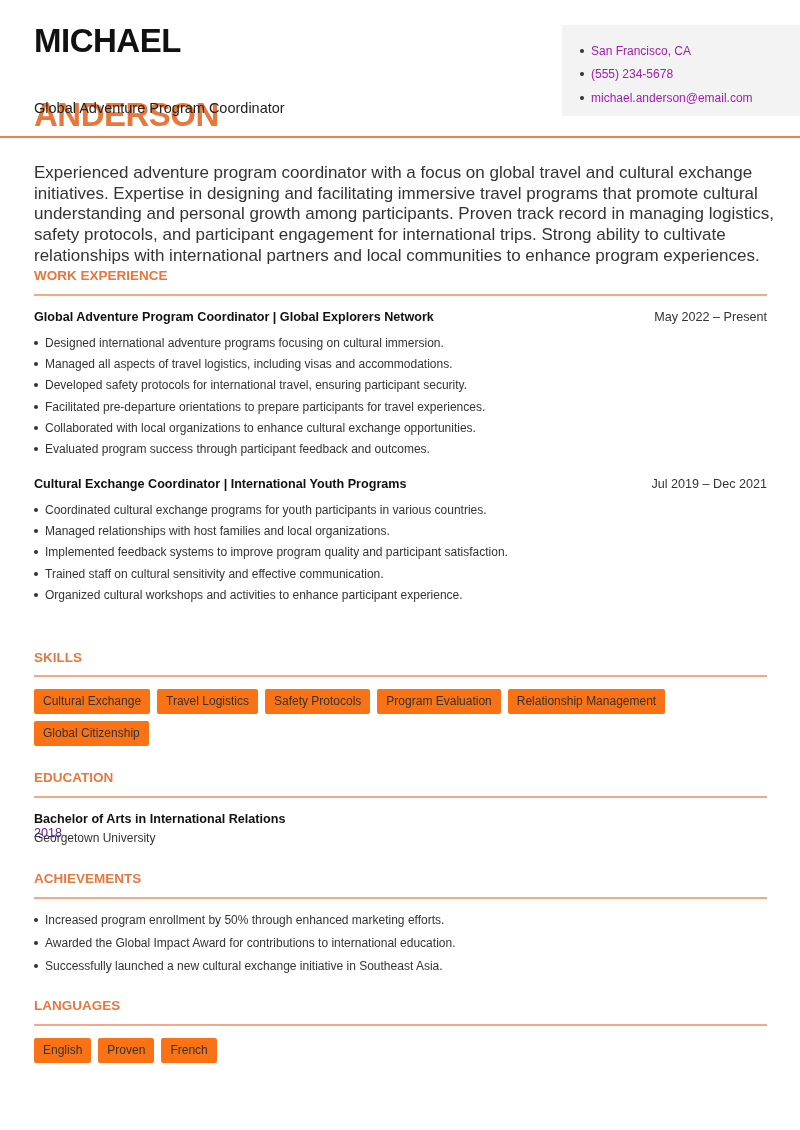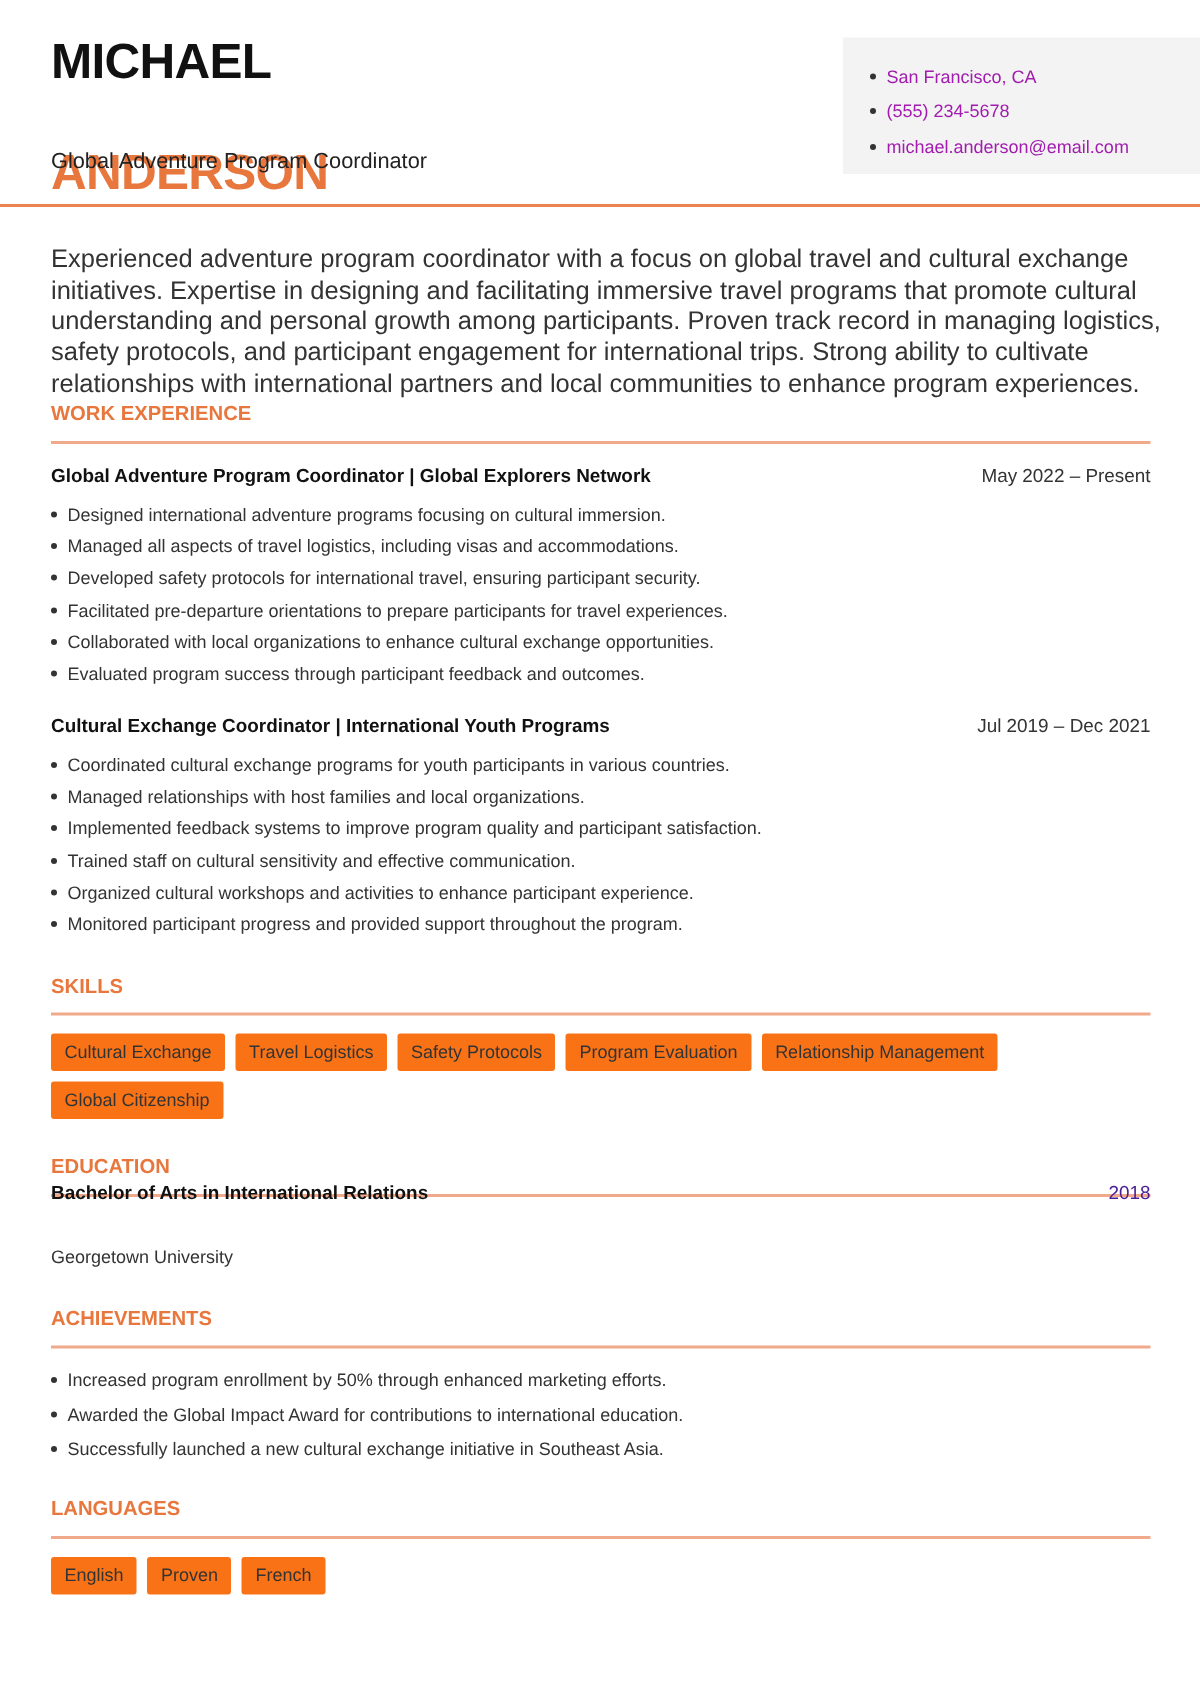--- a/index.html
+++ b/index.html
@@ -112,40 +112,36 @@
       <span>Implemented feedback systems to improve program quality and participant satisfaction.</span>
     </li>
   <li>
       <span class="bullet"></span>
       <span>Trained staff on cultural sensitivity and effective communication.</span>
     </li>
   <li>
       <span class="bullet"></span>
       <span>Organized cultural workshops and activities to enhance participant experience.</span>
     </li>
-  <li>
-      <span class="bullet"></span>
-      <span>Monitored participant progress and provided support throughout the program.</span>
-    </li>
 </ul>
 
 <div class="section-title" style="top:650px;">SKILLS</div>
 <div class="section-rule" style="top:675px;"></div>
 <div class="chips" style="top:689px;">
   <span class="chip">Cultural Exchange</span>
   <span class="chip">Travel Logistics</span>
   <span class="chip">Safety Protocols</span>
   <span class="chip">Program Evaluation</span>
   <span class="chip">Relationship Management</span>
   <span class="chip">Global Citizenship</span>
 </div>
 
 <div class="section-title" style="top:770px;">EDUCATION</div>
 <div class="section-rule" style="top:796px;"></div>
-<div class="edu-row" style="top:788px;">
+<div class="edu-row" style="top:812px;flex-direction:column;">
   <span class="edu-degree">Bachelor of Arts in International Relations</span>
   <span class="edu-year">2018</span>
 </div>
 <div class="edu-school" style="top:831px;">Georgetown University</div>
 
 <div class="section-title" style="top:871px;">ACHIEVEMENTS</div>
 <div class="section-rule" style="top:897px;"></div>
 <ul class="bullets" style="top:909px;">
   <li style="height:22.7px;">
       <span class="bullet"></span>

